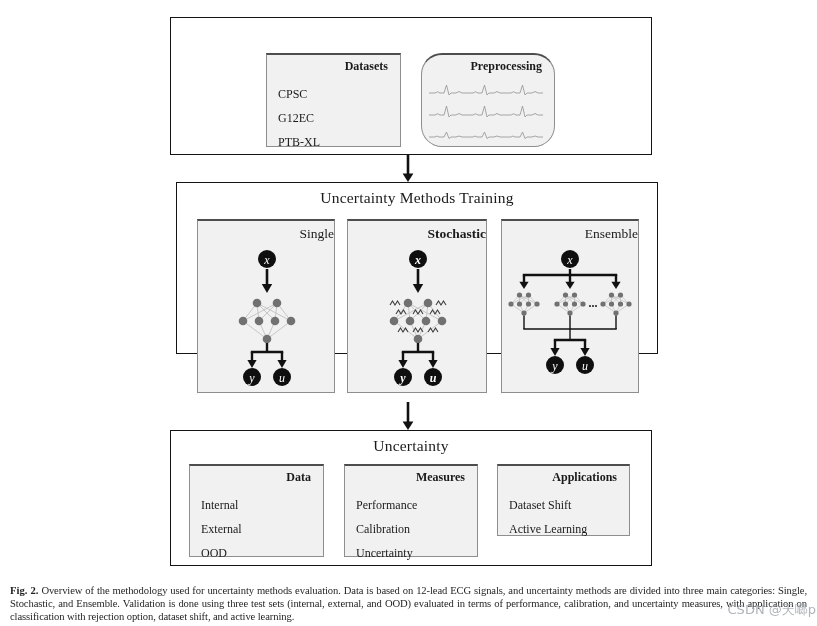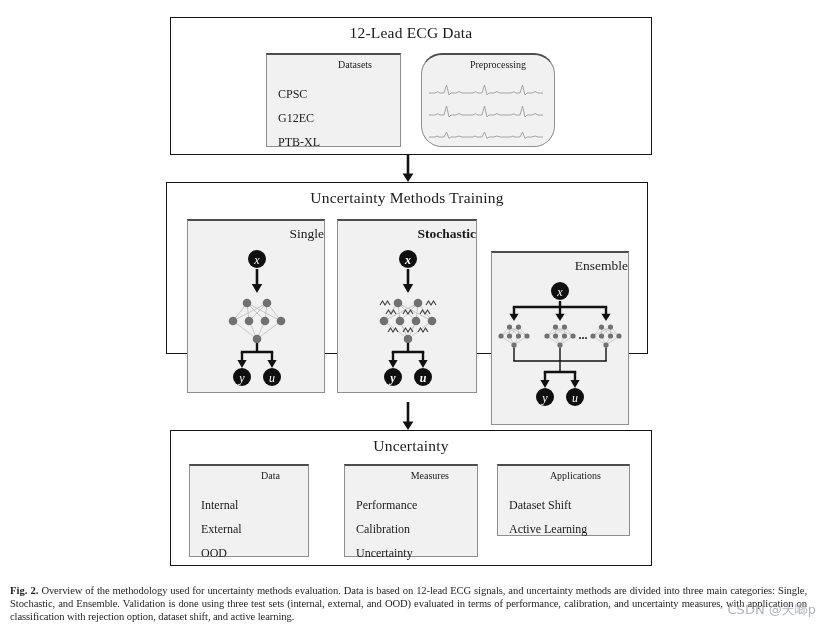--- a/index.html
+++ b/index.html
@@ -8,47 +8,47 @@
     font-family:"Liberation Serif", serif; color:#1a1a1a; overflow:hidden;
   }
   .outerbox {
     position:absolute; background:#ffffff; border:1.6px solid #141414; box-sizing:border-box;
   }
   .outer-title {
     position:absolute; left:0; right:0; top:6px; text-align:center;
     font-size:15.5px; color:#1a1a1a; letter-spacing:0.2px;
   }
   #box-top { left:170px; top:17px;  width:482px; height:138px; }
-  #box-mid { left:166px; top:182px; width:482px; height:172px; }
+  #box-mid { left:176px; top:182px; width:482px; height:172px; }
   #box-bot { left:170px; top:430px; width:482px; height:136px; }
 
   .subbox {
     position:absolute; background:#f1f1f1; border:1px solid #8e8e8e;
     border-top:2px solid #4d4d4d; box-sizing:border-box;
   }
-  .subbox .hdr { position:absolute; top:4px; right:28px; font-weight:400; font-size:10px; }
+  .subbox .hdr { position:absolute; top:4px; right:12px; font-weight:700; font-size:12px; }
   .sub-items { position:absolute; top:27px; left:11px; right:4px; font-size:12px; }
   .sub-items > div { height:24px; line-height:24px; white-space:nowrap; }
 
   #datasets-box { left:95px;  top:35px; width:135px; height:94px; }
   #preproc-box  { left:250px; top:35px; width:134px; height:94px;border-radius:21px; }
   #preproc-box svg { position:absolute; left:0; top:24px; }
 
   .panel {
     position:absolute; background:#f1f1f1; border:1px solid #8e8e8e;
     border-top:2px solid #4d4d4d; box-sizing:border-box;
   }
   #panel-single { left:20px;  top:36px; width:138px; height:174px; }
   #panel-stoch  { left:170px; top:36px; width:140px; height:174px;font-weight:bold; }
-  #panel-ens    { left:324px; top:36px; width:138px; height:174px;margin-top:32px; }
+  #panel-ens    { left:324px; top:36px; width:138px; height:174px; }
   .panel-title { position:absolute; top:5px; left:0; right:0; text-align:right; font-size:13.5px; }
   .panel svg { position:absolute; left:0; top:24px; }
   .nlabel { font-family:"Liberation Serif", serif; font-style:italic; font-size:12px; fill:#ffffff; }
 
-  #col-data     { left:18px;  top:33px; width:120px; height:93px; }
+  #col-data     { left:18px;  top:33px; width:135px; height:93px; }
   #col-measures { left:173px; top:33px; width:134px; height:93px; }
   #col-apps     { left:326px; top:33px; width:133px; height:72px; }
 
   .flow-arrow { position:absolute; }
   #arrow-1 { left:399px; top:155px; }
   #arrow-2 { left:399px; top:402px; }
 
   #caption {
     position:absolute; left:10px; top:584px; width:797px;
     font-size:10.6px; line-height:13px; text-align:justify; color:#1f1f1f;
@@ -60,21 +60,20 @@
     font-family:"DejaVu Sans", sans-serif; font-size:13px;
     color:rgba(168,174,181,0.92); white-space:nowrap;
   }
 </style>
 </head>
 <body>
 
 <div id="canvas">
 
   <div id="box-top" class="outerbox">
-    <div class="outer-title">12-Lead ECG Data</div>
 
     <div id="datasets-box" class="subbox">
       <div class="hdr">Datasets</div>
       <div class="sub-items">
         <div>CPSC</div>
         <div>G12EC</div>
         <div>PTB-XL</div>
       </div>
     </div>
 

